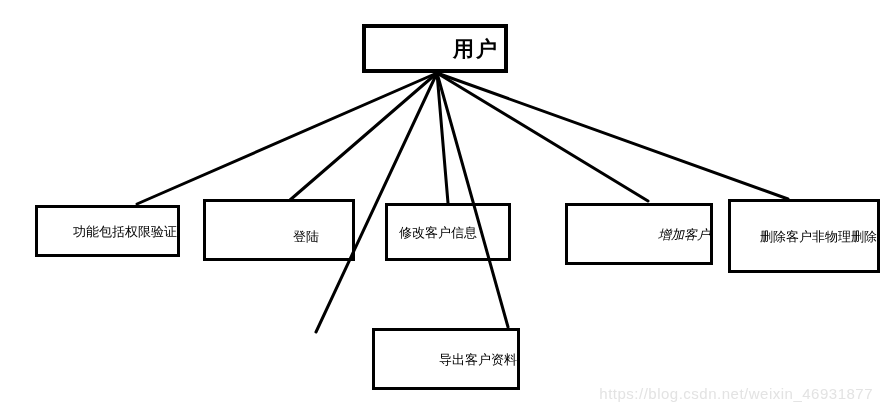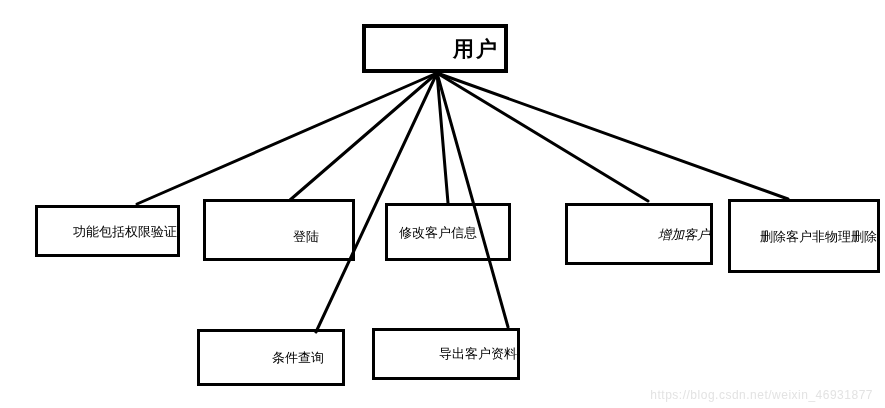--- a/index.html
+++ b/index.html
@@ -48,26 +48,26 @@
   .node-root .lbl { transform: translateX(-5px); }
   .node-auth   { left: 35px;  top: 205px; width: 145px; height: 52px; }
   .node-login  { left: 203px; top: 199px; width: 152px; height: 62px; }
   .node-login .lbl  { transform: translateX(-33px); margin-top: 12px; }
   .node-modify { left: 385px; top: 203px; width: 126px; height: 58px; }
   .node-modify .lbl { transform: translateX(-31px); }
   .node-add    { left: 565px; top: 203px; width: 148px; height: 62px; font-style: italic; }
   .node-delete { left: 728px; top: 199px; width: 152px; height: 74px; }
   .node-query  { left: 197px; top: 329px; width: 148px; height: 57px; }
   .node-query .lbl  { transform: translateX(-18px); }
-  .node-export { left: 372px; top: 328px; width: 148px; height: 52px; font-family: Liberation Mono, monospace; }
+  .node-export { left: 372px; top: 328px; width: 148px; height: 62px; }
   #watermark {
     position: absolute;
     right: 12px;
     bottom: 6px;
-    font-size: 12px;
+    font-size: 15px;
     color: #e3e3e3;
     z-index: 1;
     letter-spacing: 0.5px;
   }
 </style>
 </head>
 <body>
 
 <div id="canvas">
 
@@ -96,21 +96,18 @@
   <div class="node node-modify">
     <span class="lbl">修改客户信息</span>
   </div>
   <div class="node node-add">
     <span class="lbl">增加客户</span>
   </div>
   <div class="node node-delete">
     <span class="lbl">删除客户非物理删除</span>
   </div>
 
-  <div class="node node-query">
-    <span class="lbl">条件查询</span>
-  </div>
   <div class="node node-export">
     <span class="lbl">导出客户资料</span>
   </div>
 
   <div id="watermark">https://blog.csdn.net/weixin_46931877</div>
 </div>
 
 </body></html>

